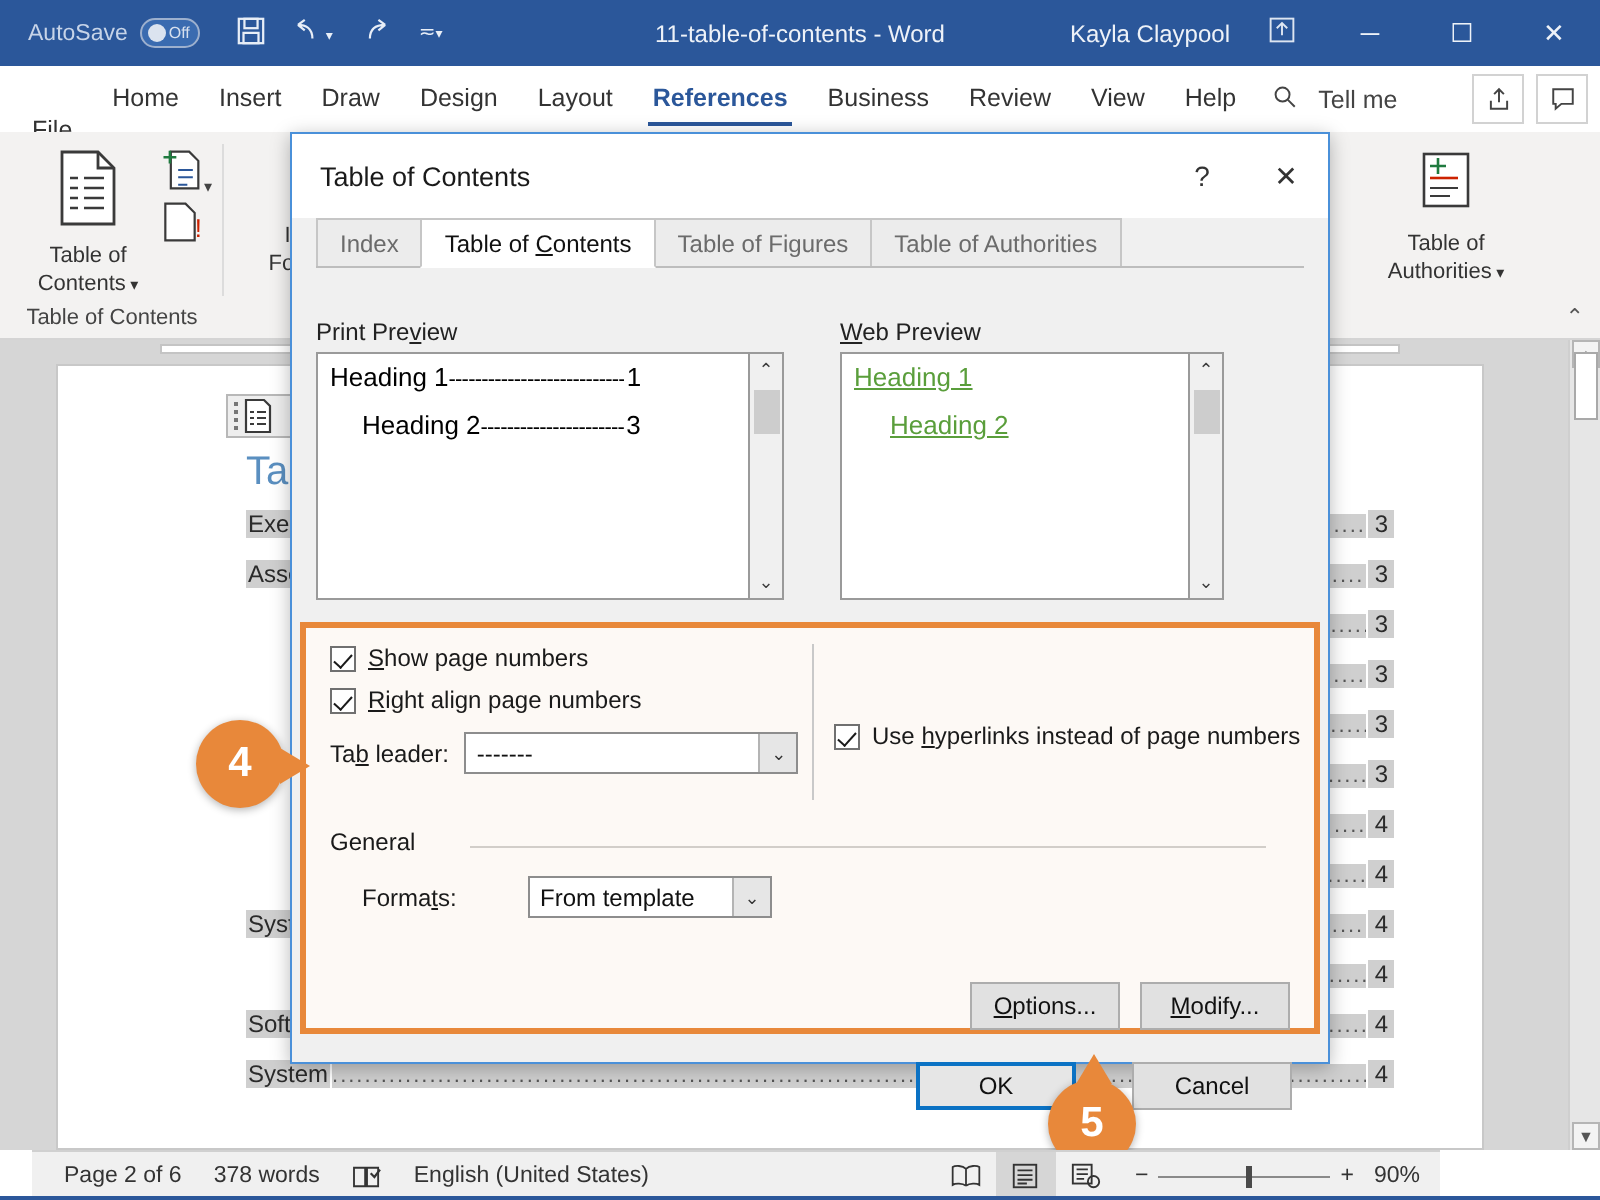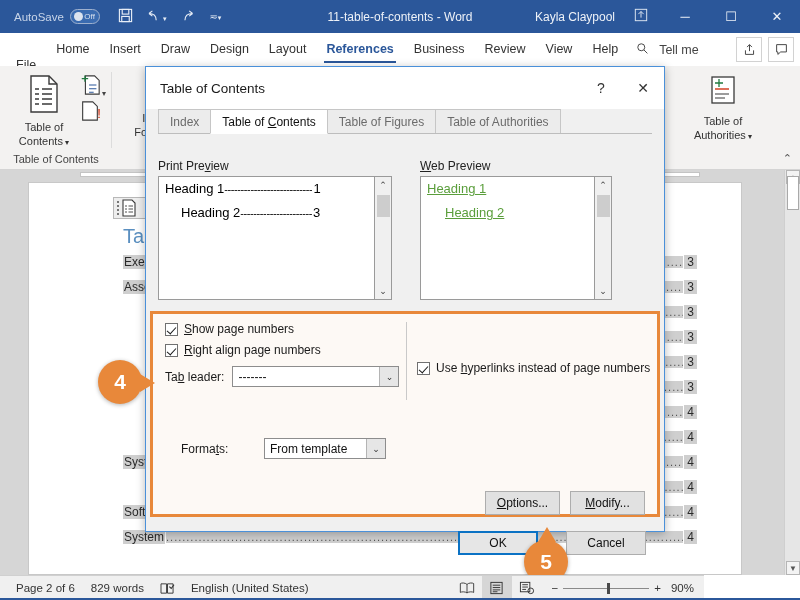--- a/index.html
+++ b/index.html
@@ -175,21 +175,21 @@
   .callout{
     position:absolute; width:44px; height:44px; border-radius:50%;
     background:#e8883a; color:#fff; font-size:21px; font-weight:bold;
     display:flex; align-items:center; justify-content:center;
     box-shadow:0 1px 4px rgba(0,0,0,.3);
   }
   .callout .tail{ position:absolute; width:0;height:0; }
 
   
   .status{
-    position:absolute; left:0; bottom:0; width:704px; height:25px;
+    position:absolute; left:16px; bottom:0; width:704px; height:25px;
     background:#f0f0f0; border-top:1px solid #d0d0d0;
     display:flex; align-items:center; font-size:11.5px; color:#333;
   }
   .status .seg{ margin-left:16px; }
   .status .right{ position:absolute; right:0; display:flex; align-items:center; height:25px;}
   .vbtn{ width:30px;height:25px; display:flex;align-items:center;justify-content:center; color:#333;}
   .vbtn.sel{ background:#d6d6d6; }
   .zoom{ display:flex; align-items:center; gap:5px; padding:0 10px; }
   .zline{ width:86px; height:1px; background:#8a8a8a; position:relative; }
   .zline .h{ position:absolute; left:44px; top:-5px; width:3px; height:11px; background:#4a4a4a;}
@@ -522,20 +522,24 @@
         </span>
       </div>
 
       <div style="position:absolute; left:264px; top:8px;margin-top:39px;">
         <div class="chk">
           <span class="cbox"></span>
           <span>Use <u class="k">h</u>yperlinks instead of page numbers</span>
         </div>
       </div>
 
+      <div style="position:absolute; left:12px; right:12px; top:100px; height:12px;">
+        <span style="font-size:12px;">General</span>
+        <span class="genline"></span>
+      </div>
 
       <div style="position:absolute; left:28px; top:124px; display:flex; align-items:center;">
         <span style="width:83px;">Forma<u class="k">t</u>s:</span>
         <span class="combo" style="width:122px;">
           <span class="v">From template</span>
           <span class="arrowbtn">⌄</span>
         </span>
       </div>
 
 
@@ -556,21 +560,21 @@
   <span>4</span>
   <span class="tail" style="right:-13px; top:14px; border-top:9px solid transparent; border-bottom:9px solid transparent; border-left:15px solid #e8883a;"></span>
 </div>
 <div class="callout" style="left:524px; top:540px;">
   <span>5</span>
   <span class="tail" style="left:14px; top:-13px; border-left:9px solid transparent; border-right:9px solid transparent; border-bottom:15px solid #e8883a;"></span>
 </div>
 
 <div class="status">
   <span class="seg">Page 2 of 6</span>
-  <span class="seg">829 words</span>
+  <span class="seg">378 words</span>
   <span class="seg" style="display:flex;align-items:center;">
     <svg width="15" height="13" viewBox="0 0 16 14">
         <path d="M1 2 H7 V12 H1 Z M8 2 H14 V12 H8 Z" fill="none" stroke="#333" stroke-width="1"></path>
         <path d="M10 5 l2 2 3 -4" fill="none" stroke="#333" stroke-width="1.2"></path>
       </svg>
   </span>
   <span class="seg">English (United States)</span>
   <span class="right">
     <span class="vbtn">
       <svg width="16" height="14" viewBox="0 0 18 14">

